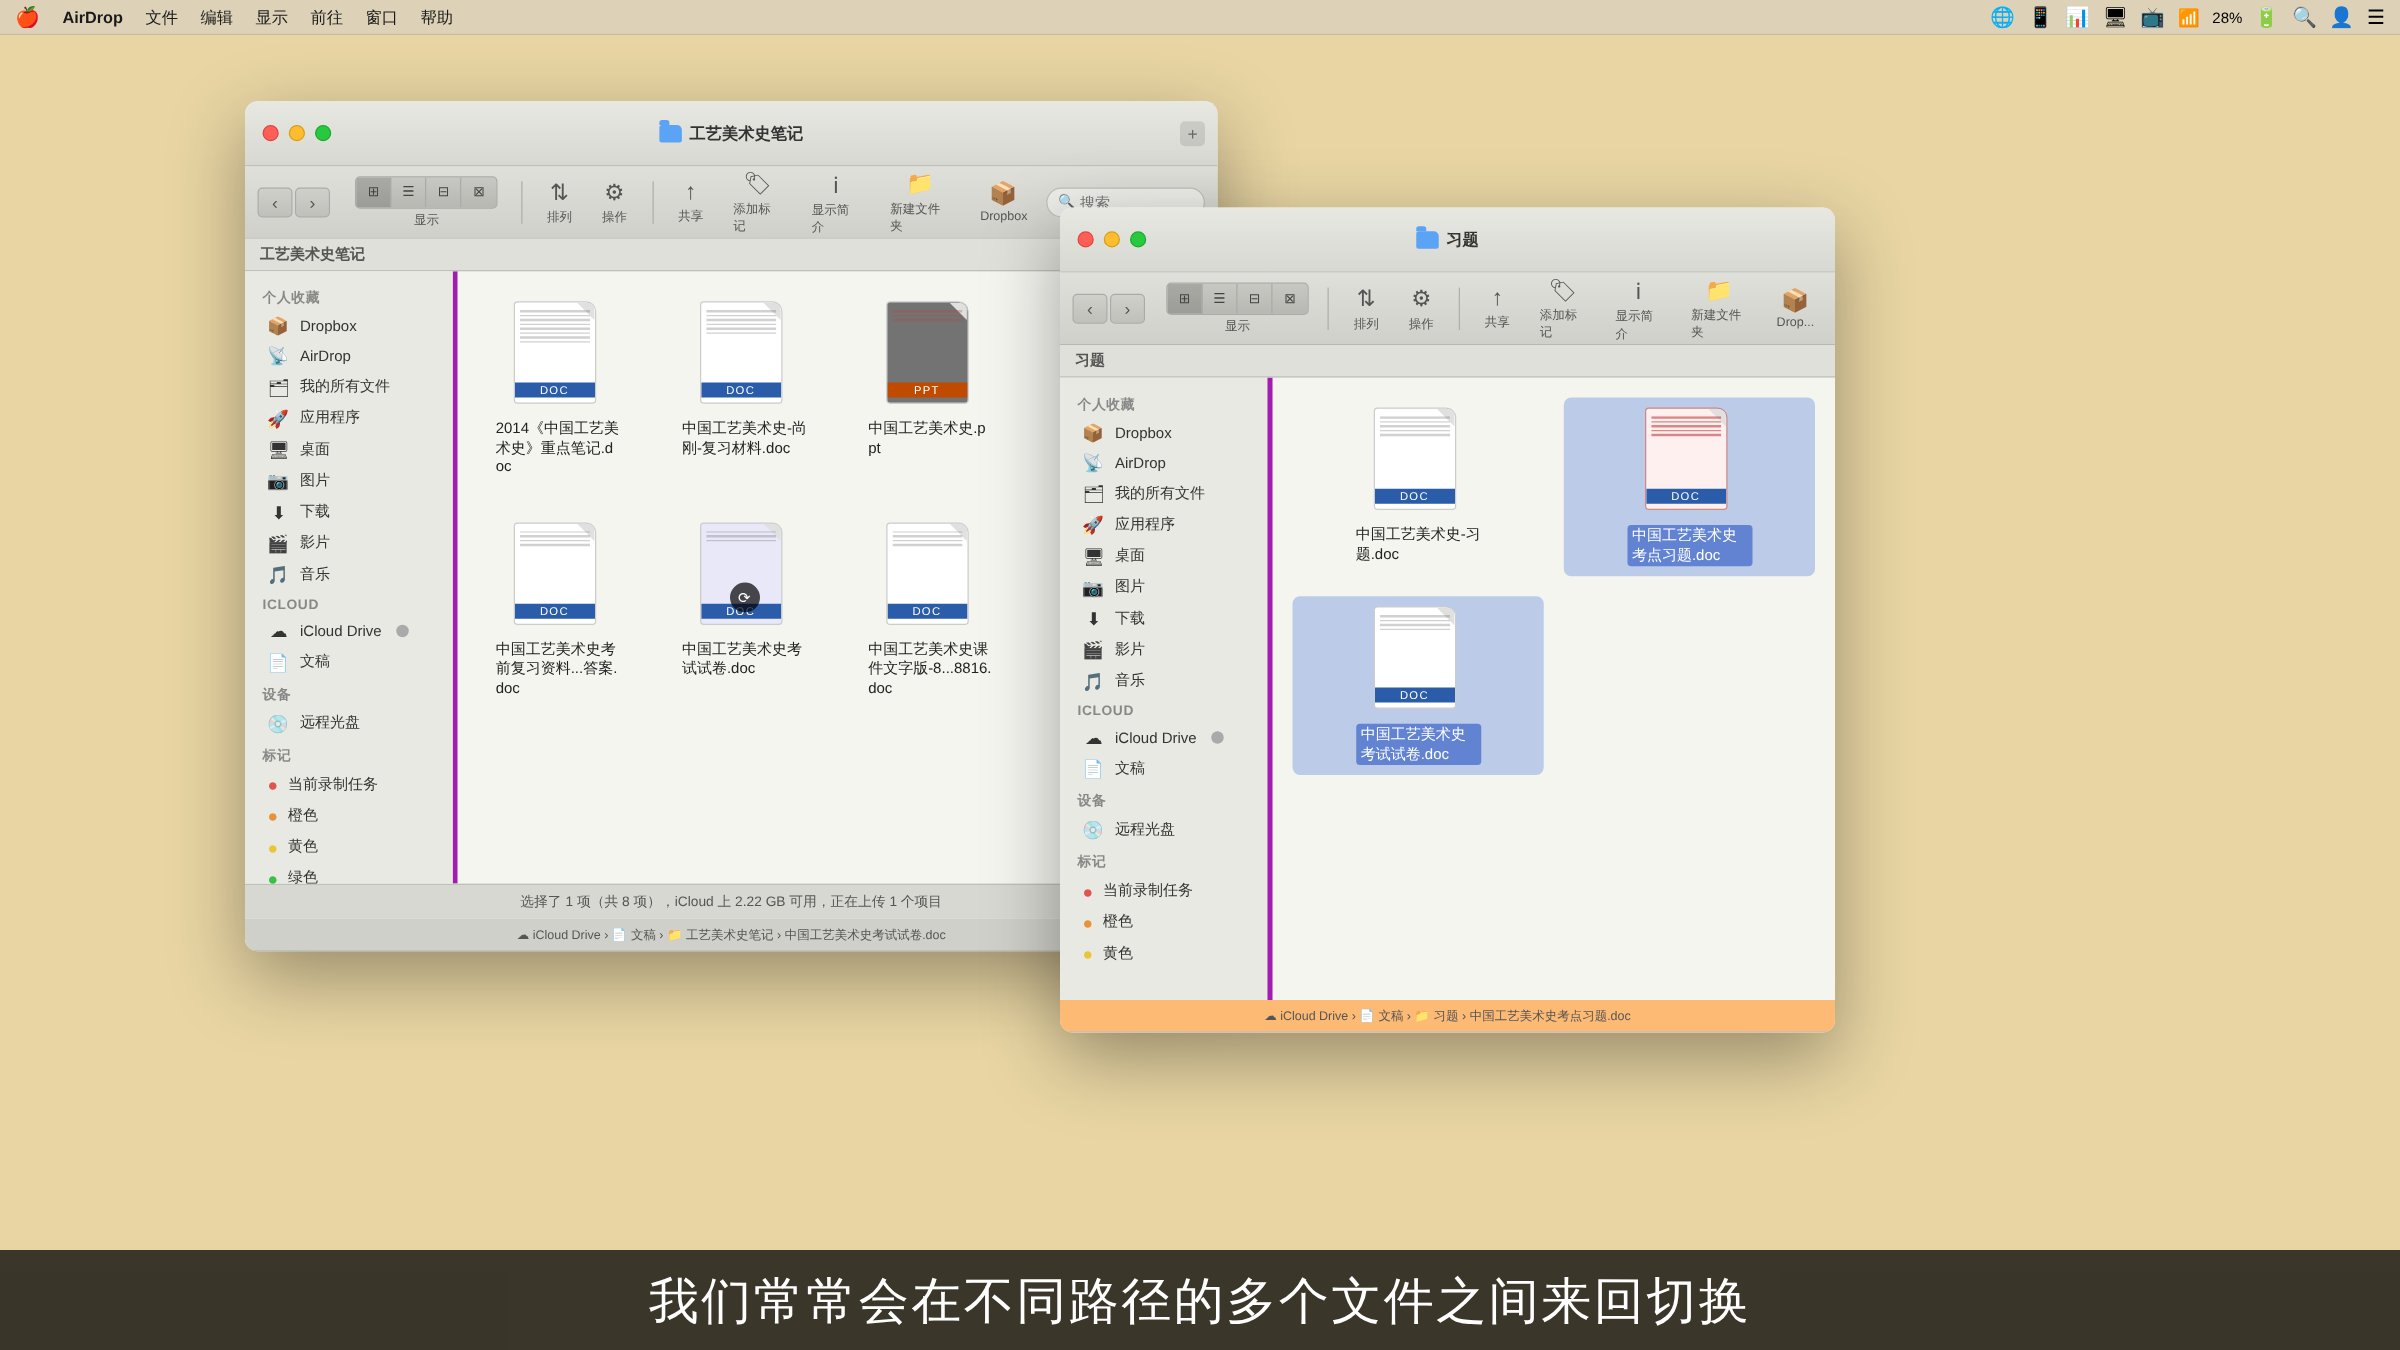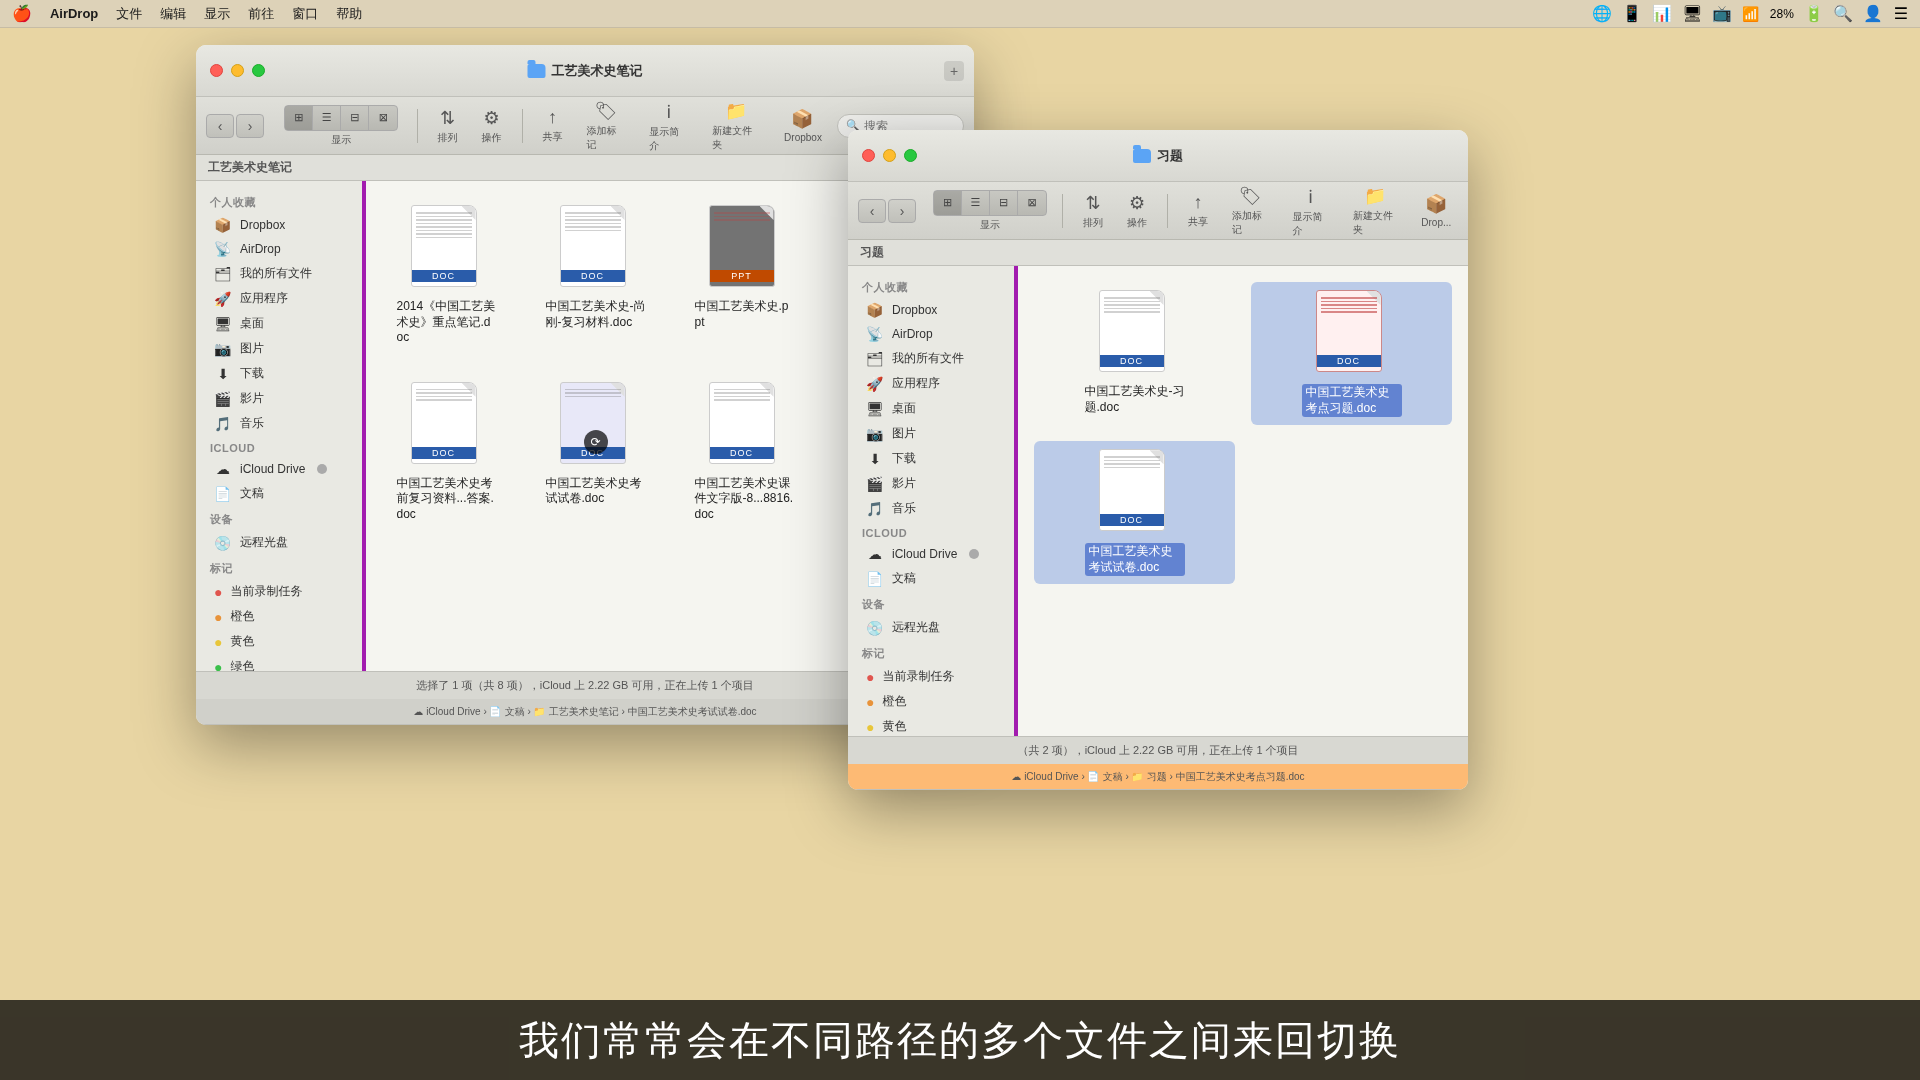--- a/index.html
+++ b/index.html
@@ -46,20 +46,21 @@
 
     
     .finder-window {
       position: absolute;
       background: #f5f5f0;
       border-radius: 10px;
       box-shadow: 0 20px 60px rgba(0,0,0,0.35);
       overflow: hidden;
       display: flex;
       flex-direction: column;
+      margin-top: 36px;
     }
 
     .window-1 {
       left: 196px;
       top: 45px;
       width: 778px;
       height: 680px;
     }
 
     .window-2 {
@@ -934,23 +935,20 @@
                 <div class="doc-content-line"></div>
             </div>
             <div class="doc-badge">DOC</div>
           </div>
         </div>
         <span class="file-name" style="background:rgba(60,100,200,0.7); color:white; border-radius:3px; padding:1px 4px;">中国工艺美术史考试试卷.doc</span>
       </div>
     </div>
   </div>
 
-  <div class="status-bar">
-    <span>（共 2 项），iCloud 上 2.22 GB 可用，正在上传 1 个项目</span>
-  </div>
 
   <div class="path-bar" style="background:#fdba74; font-size:10px; justify-content:center;">
     <span>
       ☁ iCloud Drive › 📄 文稿 › 📁 习题 › 中国工艺美术史考点习题.doc
     </span>
   </div>
 </div>
 
 <div class="subtitle-bar">
   <span class="subtitle-text">我们常常会在不同路径的多个文件之间来回切换</span>

